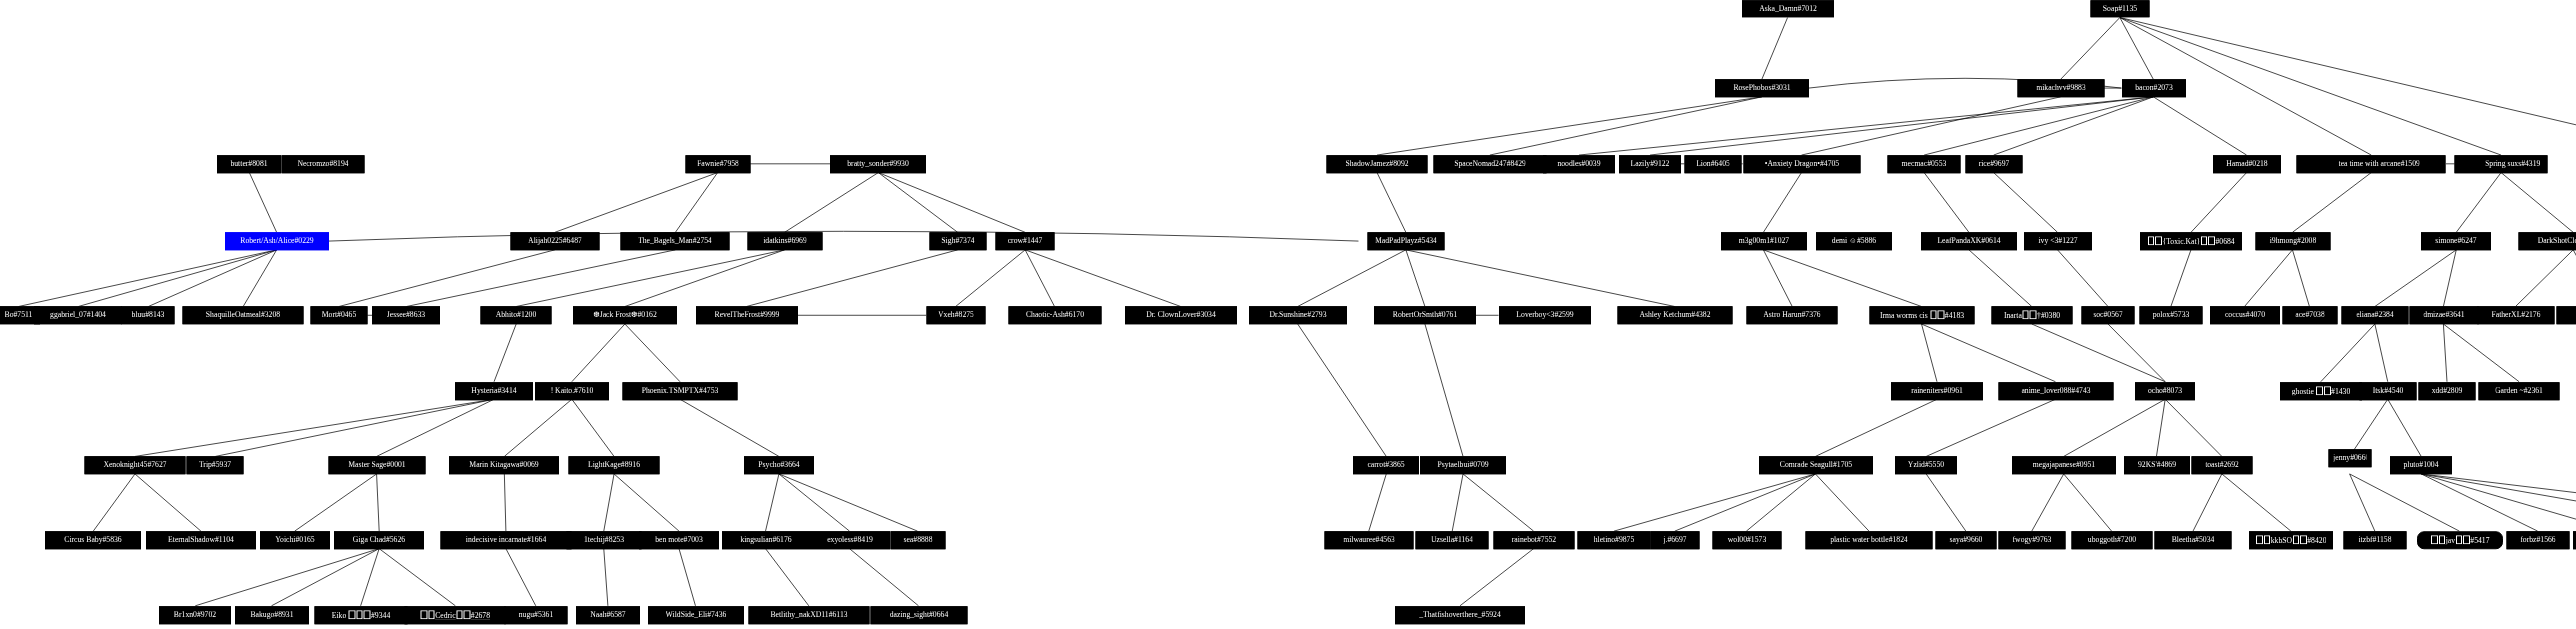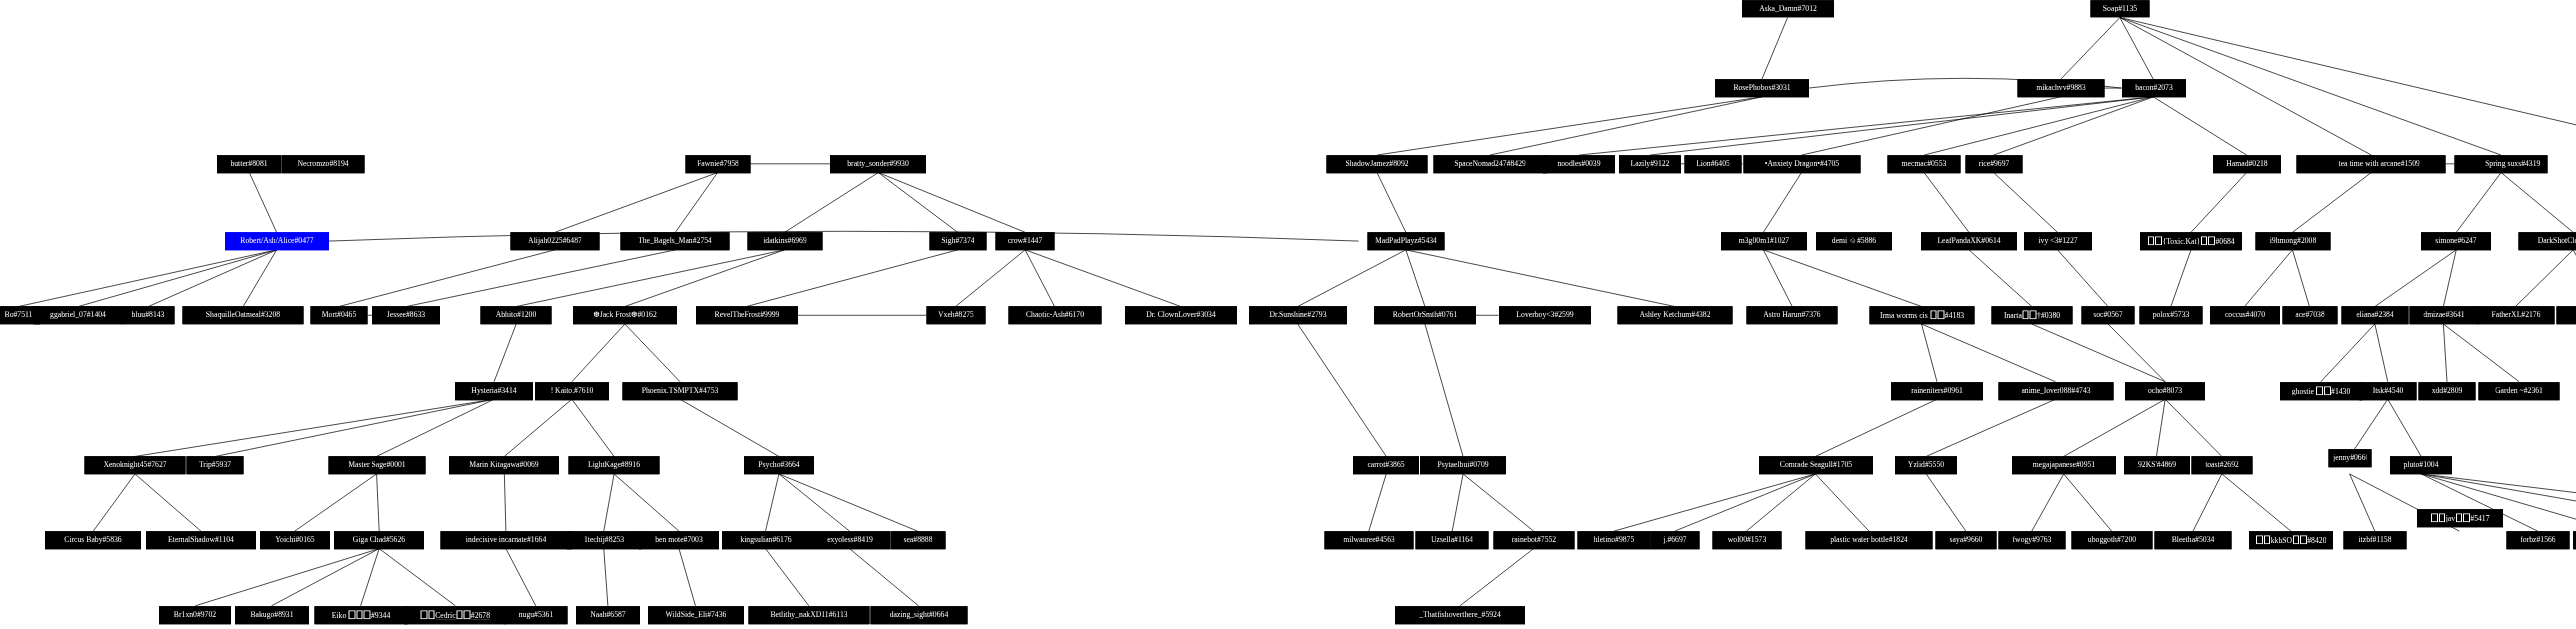--- a/index.html
+++ b/index.html
@@ -265,21 +265,21 @@
       <div class="node" style="left: 2247px; top: 164px; width: 68px;">
         <span class="lbl">Hamad#0218</span>
       </div>
       <div class="node" style="left: 2371px; top: 164px; width: 149px; padding-left: 20px;">
         <span class="lbl">tea time with arcane#1509</span>
       </div>
       <div class="node" style="left: 2501px; top: 164px; width: 93px; padding-left: 27px;">
         <span class="lbl">Spring suxs#4319</span>
       </div>
       <div class="node highlight" style="left: 277px; top: 241px; width: 104px;">
-        <span class="lbl">Robert/Ash/Alice#0477</span>
+        <span class="lbl">Robert/Ash/Alice#0229</span>
       </div>
       <div class="node" style="left: 555px; top: 241px; width: 89px;">
         <span class="lbl">Alijah0225#6487</span>
       </div>
       <div class="node" style="left: 675px; top: 241px; width: 109px;">
         <span class="lbl">The_Bagels_Man#2754</span>
       </div>
       <div class="node" style="left: 785px; top: 241px; width: 75px;">
         <span class="lbl">idatkins#6969</span>
       </div>
@@ -403,21 +403,21 @@
       </div>
       <div class="node" style="left: 680px; top: 391px; width: 115px;">
         <span class="lbl">Phoenix.TSMPTX#4753</span>
       </div>
       <div class="node" style="left: 1937px; top: 391px; width: 92px;">
         <span class="lbl">raineniters#0961</span>
       </div>
       <div class="node" style="left: 2056px; top: 391px; width: 115px;">
         <span class="lbl">anime_lover088#4743</span>
       </div>
-      <div class="node" style="left: 2165px; top: 391px; width: 80px;">
+      <div class="node" style="left: 2165px; top: 391px; width: 60px;">
         <span class="lbl">ocho#8073</span>
       </div>
       <div class="node" style="left: 2321px; top: 391px; width: 82px;">
         <span class="lbl">ghostie <span class="tofu"></span><span class="tofu"></span>#1430</span>
       </div>
       <div class="node" style="left: 2388px; top: 391px; width: 57px;">
         <span class="lbl">Itsk#4540</span>
       </div>
       <div class="node" style="left: 2447px; top: 391px; width: 57px;">
         <span class="lbl">xdd#2809</span>
@@ -532,21 +532,21 @@
       </div>
       <div class="node" style="left: 2193px; top: 540px; width: 77px;">
         <span class="lbl">Bleetha#5034</span>
       </div>
       <div class="node" style="left: 2291px; top: 540px; width: 84px; text-align: center;">
         <span class="lbl"><span class="tofu"></span><span class="tofu"></span>kkbSO<span class="tofu"></span><span class="tofu"></span>#8420</span>
       </div>
       <div class="node" style="left: 2375px; top: 540px; width: 63px;">
         <span class="lbl">itzbf#1158</span>
       </div>
-      <div class="node" style="left: 2460px; top: 518px; width: 86px;">
+      <div class="node" style="left: 2460px; top: 540px; width: 86px; border-radius: 7px;">
         <span class="lbl"><span class="tofu"></span><span class="tofu"></span>jav<span class="tofu"></span><span class="tofu"></span>#5417</span>
       </div>
       <div class="node" style="left: 2538px; top: 540px; width: 63px;">
         <span class="lbl">forbz#1566</span>
       </div>
       <div class="node" style="left: 2617px; top: 540px; width: 88px;"></div>
       <div class="node" style="left: 195px; top: 615px; width: 72px;">
         <span class="lbl">Br1xn0#9702</span>
       </div>
       <div class="node" style="left: 272px; top: 615px; width: 74px;">

